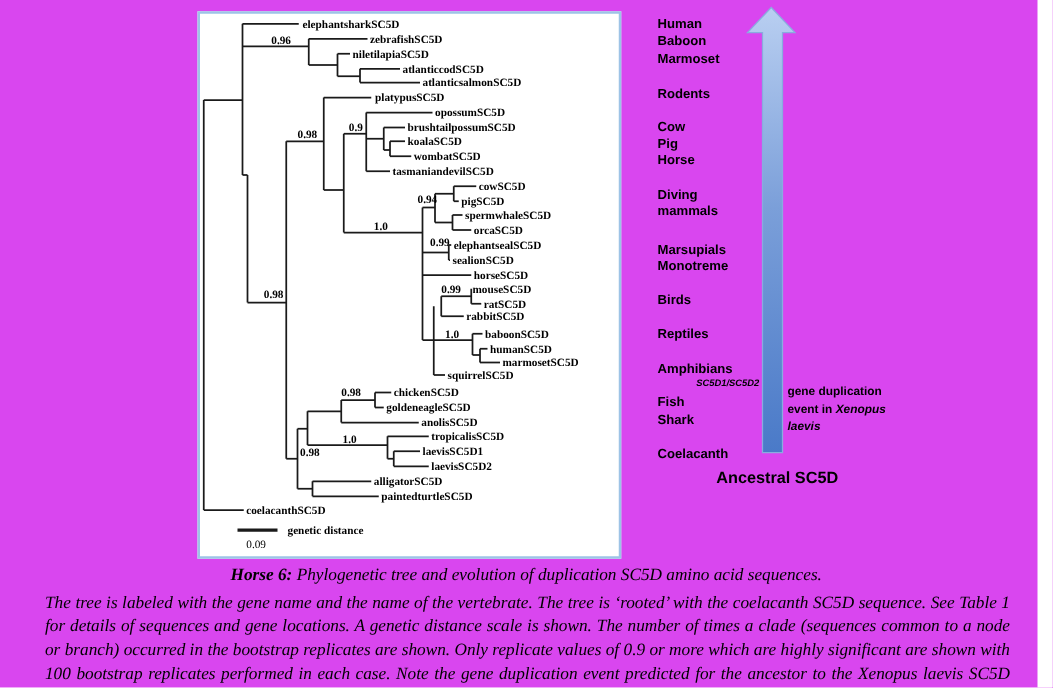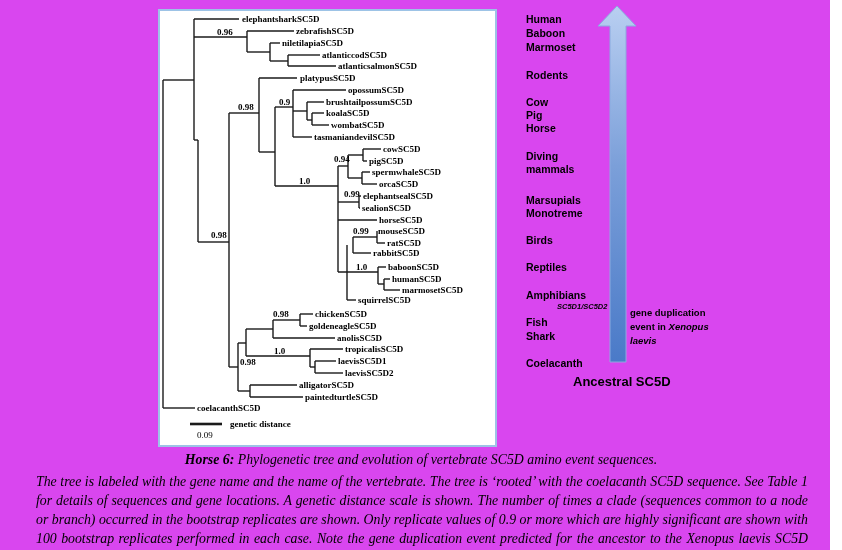--- a/index.html
+++ b/index.html
@@ -191,15 +191,15 @@
       <text x="526" y="295" class="side" dominant-baseline="central">Amphibians</text>
       <text x="557" y="306" class="side small" dominant-baseline="central">SC5D1/SC5D2</text>
       <text x="526" y="322" class="side" dominant-baseline="central">Fish</text>
       <text x="526" y="336" class="side" dominant-baseline="central">Shark</text>
       <text x="526" y="363" class="side" dominant-baseline="central">Coelacanth</text>
       <text x="630" y="316" class="note"><tspan>gene duplication</tspan></text>
       <text x="630" y="330" class="note"><tspan>event in</tspan><tspan font-style="italic">&nbsp;Xenopus</tspan></text>
       <text x="630" y="344" class="note"><tspan font-style="italic">laevis</tspan></text>
       <text x="573" y="386" class="anc">Ancestral SC5D</text>
     </svg>
-  <div class="cap"><span class="cap-label">Horse 6:</span> <span class="cap-title">Phylogenetic tree and evolution of vertebrate SC5D amino event sequences.</span></div>
+  <div class="cap"><span class="cap-label">Horse 6:</span> <span class="cap-title">Phylogenetic tree and evolution of duplication SC5D amino acid sequences.</span></div>
   <div class="cap-body">The tree is labeled with the gene name and the name of the vertebrate. The tree is ‘rooted’ with the coelacanth SC5D sequence. See Table 1 for details of sequences and gene locations. A genetic distance scale is shown. The number of times a clade (sequences common to a node or branch) occurred in the bootstrap replicates are shown. Only replicate values of 0.9 or more which are highly significant are shown with 100 bootstrap replicates performed in each case. Note the gene duplication event predicted for the ancestor to the Xenopus laevis SC5D gene.</div>
 </div>
 
 </body></html>

